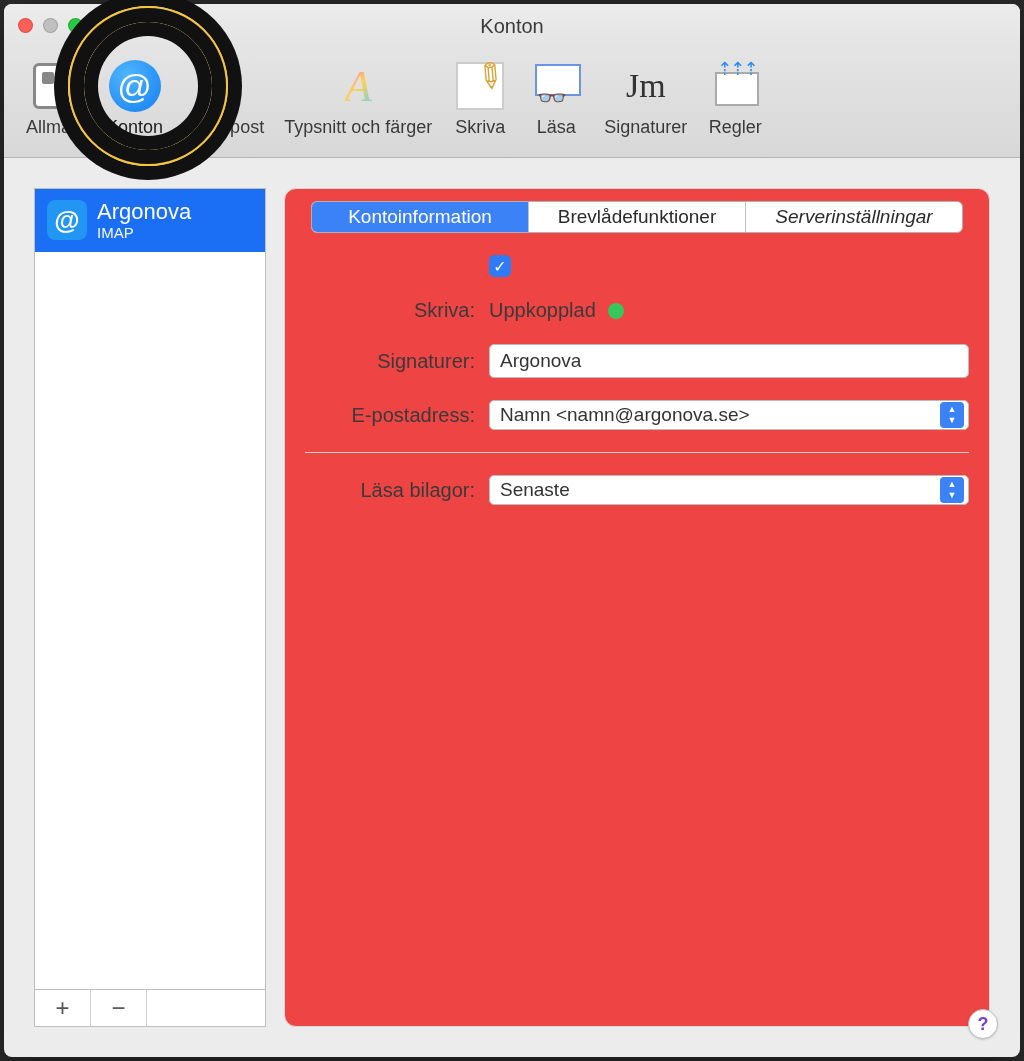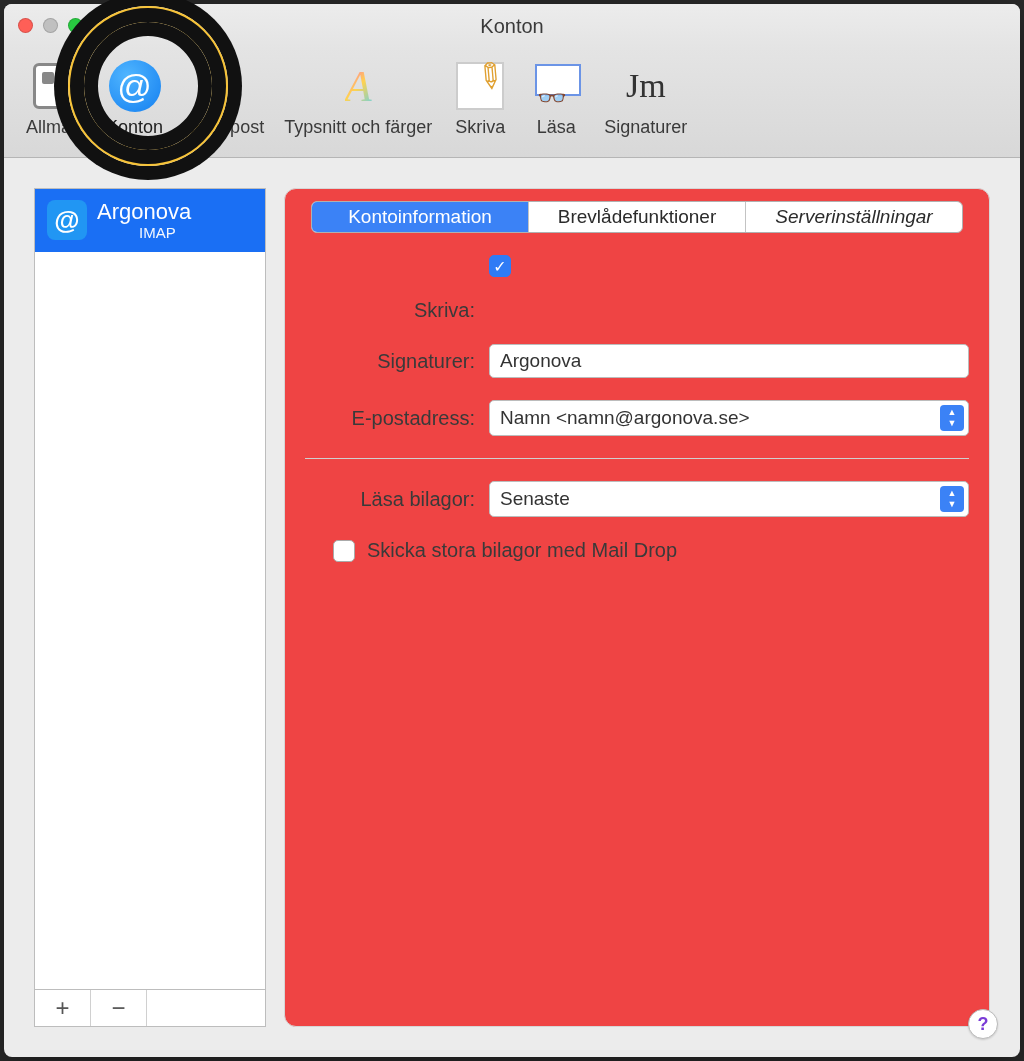--- a/index.html
+++ b/index.html
@@ -104,21 +104,21 @@
   }
   .acct-badge {
     width:40px; height:40px;
     background:#2196f3;
     border-radius:8px;
     display:flex; align-items:center; justify-content:center;
     color:#fff; font-size:26px; font-weight:600;
   }
   .acct-texts { display:flex; flex-direction:column; line-height:1.15; }
   .acct-name { font-size:22px; }
-  .acct-sub  { font-size:15px; opacity:0.95;margin-left:42px; }
+  .acct-sub  { font-size:15px; opacity:0.95; }
 
   .listfooter {
     height:38px;
     background:#fff;
     border:1px solid #bdbdbd;
     display:flex;
   }
   .lfbtn {
     width:56px;
     display:flex; align-items:center; justify-content:center;
@@ -202,21 +202,21 @@
     height:34px;
     border:1px solid #bcbcbc;
     border-radius:5px;
     background:#fff;
     padding:0 10px;
     font-size:19px;
     color:#333;
   }
   .popup {
     flex:1;
-    height:36px;
+    height:30px;
     border:1px solid #bcbcbc;
     border-radius:5px;
     background:#fff;
     display:flex;
     align-items:center;
     padding:0 4px 0 10px;
     font-size:19px;
     color:#333;
     position:relative;
     gap:16px;
@@ -365,20 +365,26 @@
           <div class="ic-read"></div>
         </div>
       <span>Läsa</span>
     </div>
     <div class="tool">
       <div class="glyph">
           <span class="ic-sign">Jm</span>
         </div>
       <span>Signaturer</span>
     </div>
+    <div class="tool">
+      <div class="glyph">
+          <div class="ic-rules"></div>
+        </div>
+      <span>Regler</span>
+    </div>
   </div>
 
   <div class="content">
 
     <div class="sidebar">
       <div class="accountlist">
         <div class="acct-row">
           <div class="acct-badge">@</div>
           <div class="acct-texts">
             <div class="acct-name">Argonova</div>
@@ -405,20 +411,24 @@
 
         <div class="formrow">
           <div class="lbl"></div>
           <div class="val">
             <div class="chkbox checked">✓</div>
           </div>
         </div>
 
         <div class="formrow">
           <div class="lbl">Skriva:</div>
+          <div class="val">
+            <span>Uppkopplad</span>
+            <span class="statusdot"></span>
+          </div>
         </div>
 
         <div class="formrow">
           <div class="lbl">Signaturer:</div>
           <div class="val">
             <input class="textinput" value="Argonova" style="">
           </div>
         </div>
 
         <div class="formrow">
@@ -442,24 +452,20 @@
             <div class="popup">
               <span class="ptext">Senaste</span>
               <div class="stepper">
                   <span>▲</span>
                   <span>▼</span>
                 </div>
             </div>
           </div>
         </div>
 
-        <div class="checkrow">
-          <div class="chkbox"></div>
-          <span>Skicka stora bilagor med Mail Drop</span>
-        </div>
 
       </div>
     </div>
   </div>
 
   <div class="helpbtn">?</div>
 </div>
 
 <div class="highlight-ring"></div>
 

